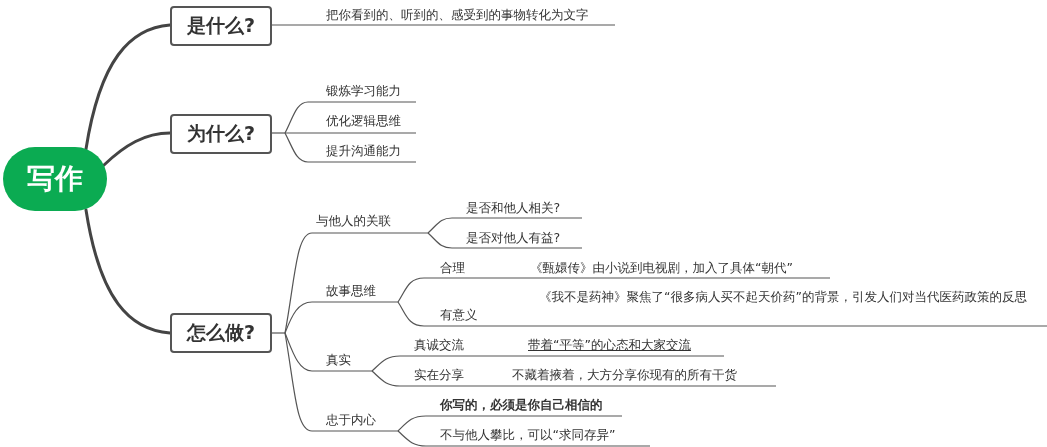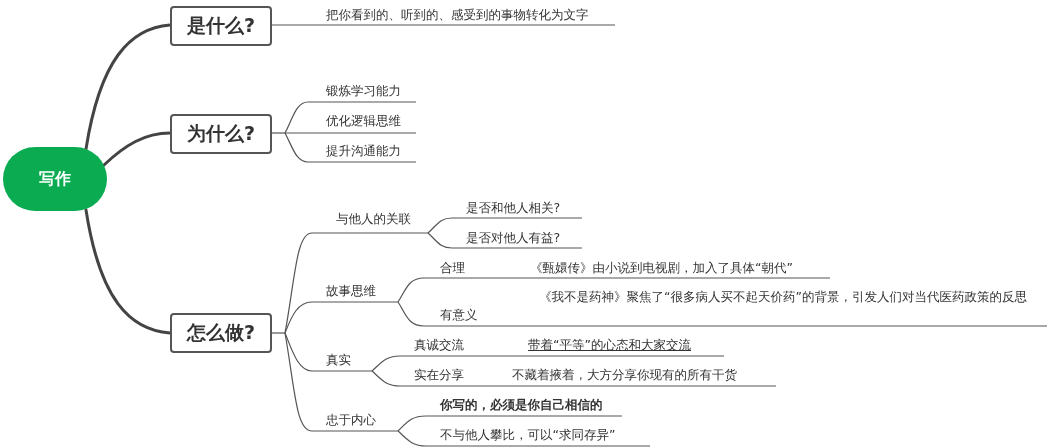--- a/index.html
+++ b/index.html
@@ -1,21 +1,21 @@
 <!DOCTYPE html>
 <html><head>
 <meta charset="utf-8">
 <style>
   html, body { margin: 0; padding: 0; background: #ffffff; }
   body { width: 1047px; height: 447px; position: relative; overflow: hidden;
          font-family: "DejaVu Sans", "Liberation Sans", sans-serif; color: #333333; }
   #lines { position: absolute; left: 0; top: 0; }
   .root { position: absolute; left: 3px; top: 147px; width: 104px; height: 64px;
           border-radius: 32px; background: #0bab52; color: #ffffff;
-          font-size: 16px; font-weight: bold; display: flex; align-items: center; justify-content: center; }
+          font-size: 28px; font-weight: bold; display: flex; align-items: center; justify-content: center; }
   .main { position: absolute; width: 102px; height: 40px; border: 2px solid #555555;
           border-radius: 4px; background: #ffffff; box-sizing: border-box;
           display: flex; align-items: center; justify-content: center;
           font-size: 19px; font-weight: bold; color: #333333; }
   .t { position: absolute; font-size: 12.5px; color: #333333; white-space: nowrap; line-height: 15px; }
   .t.wrap { white-space: normal; width: 505px; line-height: 18px; }
 </style>
 </head>
 <body>
 
@@ -69,21 +69,21 @@
 <div class="main" style="left:170px; top:313px;">
   <span>怎么做?</span>
 </div>
 
 <div class="t" style="left:326px; top:7px;">把你看到的、听到的、感受到的事物转化为文字</div>
 
 <div class="t" style="left:326px; top:83px;">锻炼学习能力</div>
 <div class="t" style="left:326px; top:113px;">优化逻辑思维</div>
 <div class="t" style="left:326px; top:143px;">提升沟通能力</div>
 
-<div class="t" style="left:336px; top:213px;font-family:Liberation Mono, monospace;">与他人的关联</div>
+<div class="t" style="left:316px; top:213px;">与他人的关联</div>
 <div class="t" style="left:326px; top:283px;">故事思维</div>
 <div class="t" style="left:326px; top:352px;">真实</div>
 <div class="t" style="left:326px; top:412px;">忠于内心</div>
 
 <div class="t" style="left:466px; top:200px;">是否和他人相关?</div>
 <div class="t" style="left:466px; top:230px;">是否对他人有益?</div>
 
 <div class="t" style="left:440px; top:260px;">合理</div>
 <div class="t" style="left:530px; top:260px;">《甄嬛传》由小说到电视剧，加入了具体“朝代”</div>
 <div class="t" style="left:440px; top:307px;">有意义</div>

